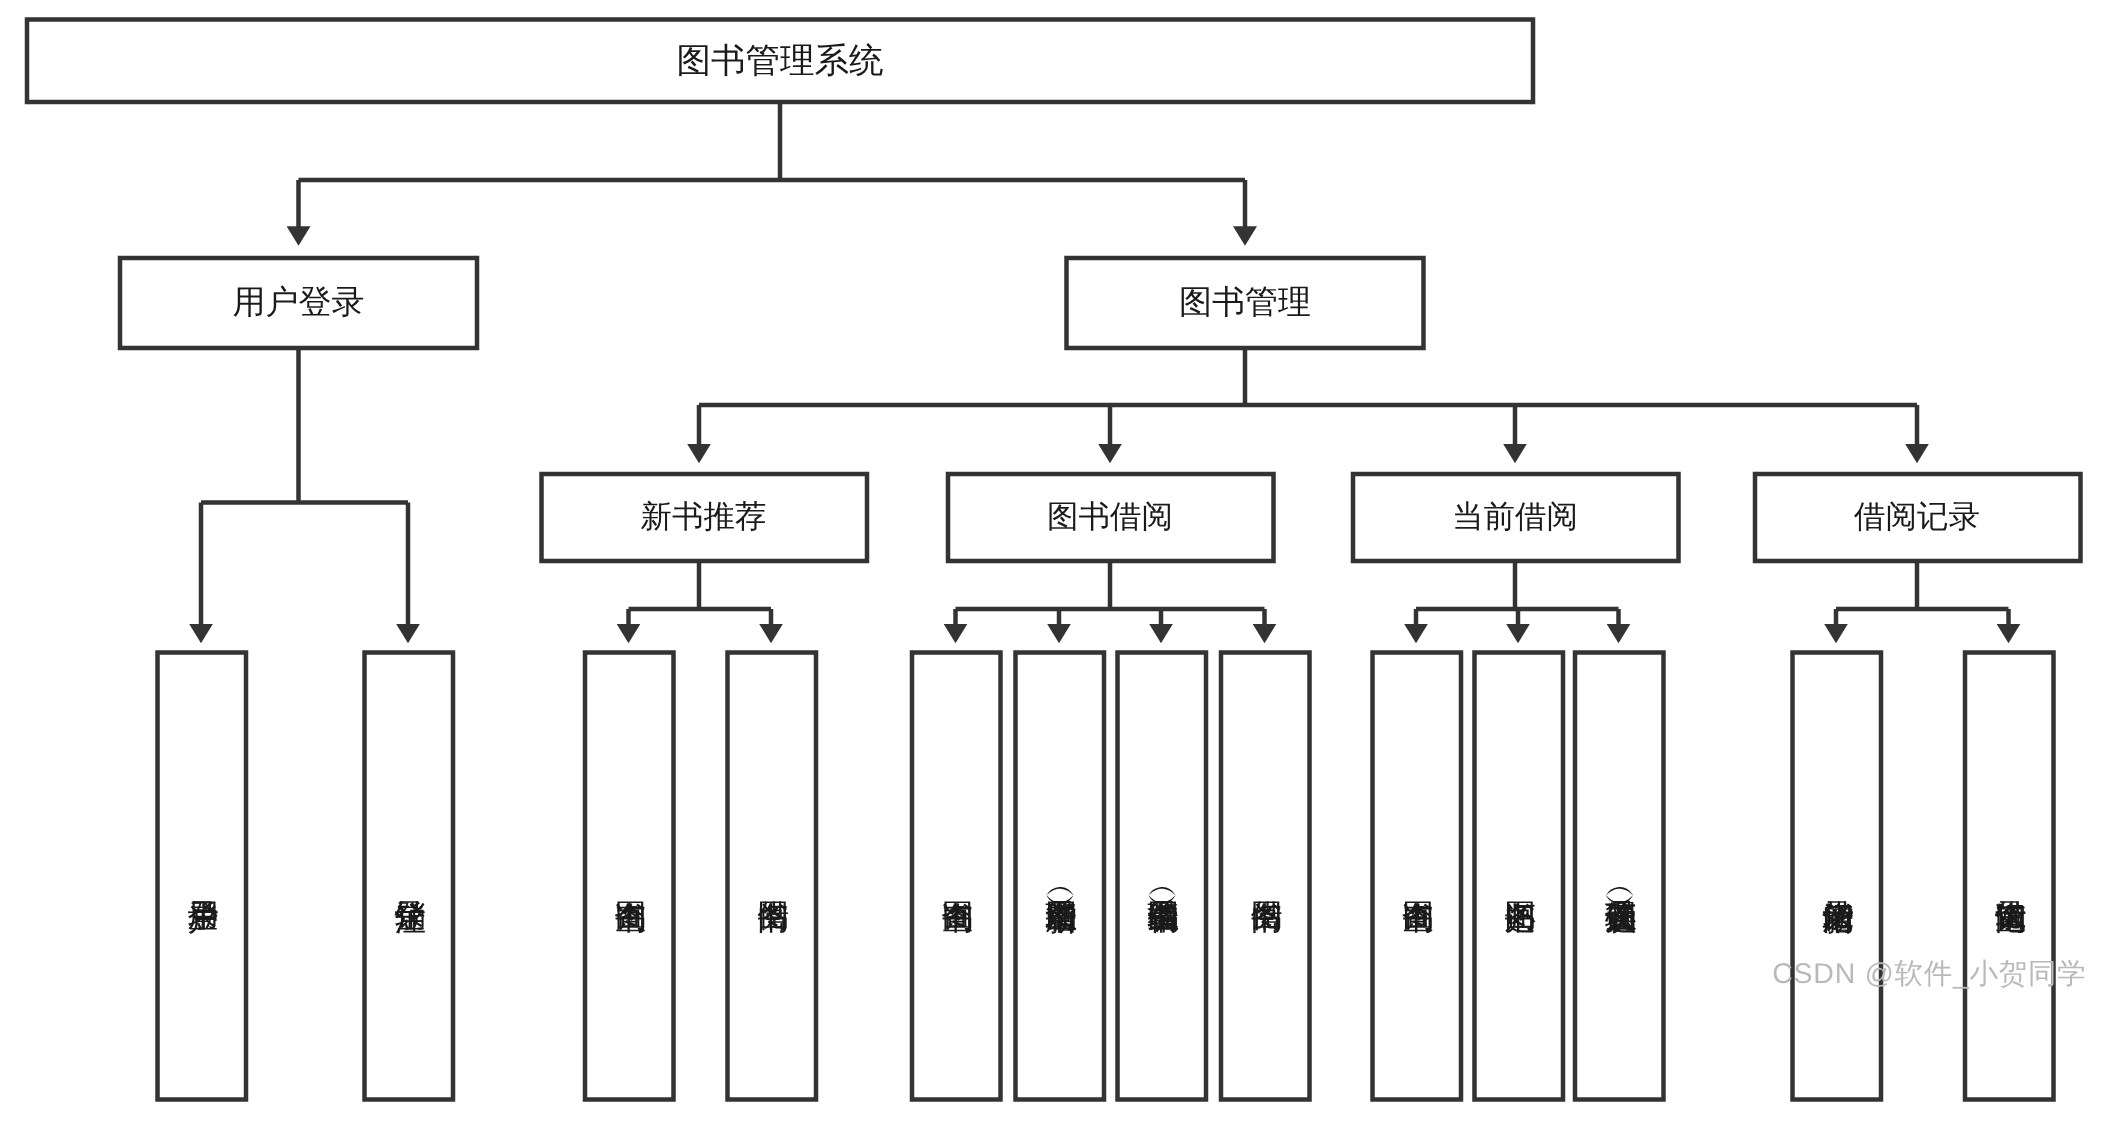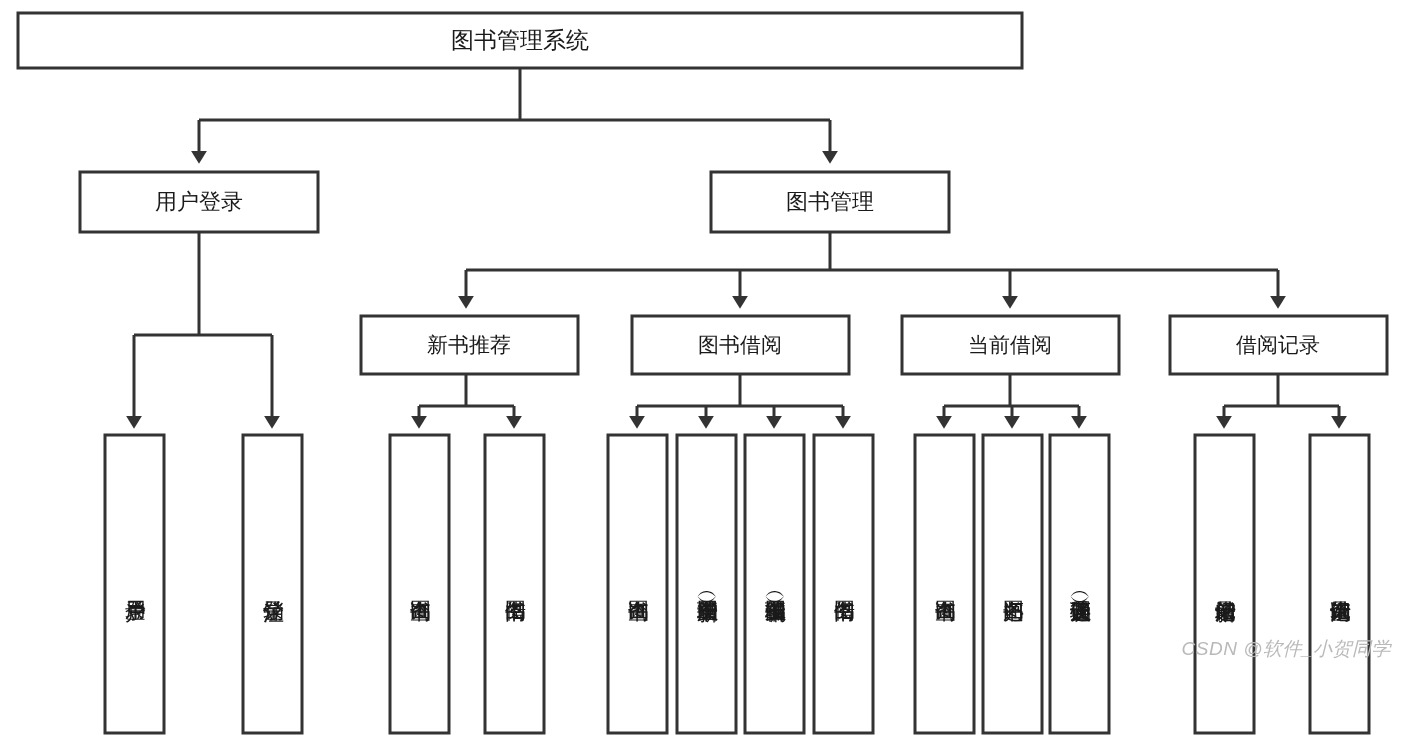--- a/index.html
+++ b/index.html
@@ -38,21 +38,20 @@
   .watermark{
     position:absolute;
     right:14px;
     bottom:6px;
     font-family:"Liberation Sans","DejaVu Sans",sans-serif;
     font-size:19px;
     color:#b9b9b9;
     white-space:nowrap;
     letter-spacing:0.5px;
     pointer-events:none;
-    font-style:italic;
   }
 </style>
 </head>
 <body>
 
 <div id="diagram-root">
 
   <svg id="flow" viewBox="0 0 1405 747">
 
     <defs>

